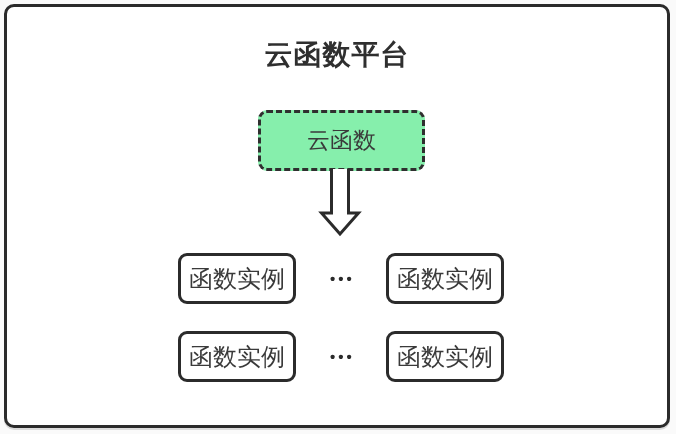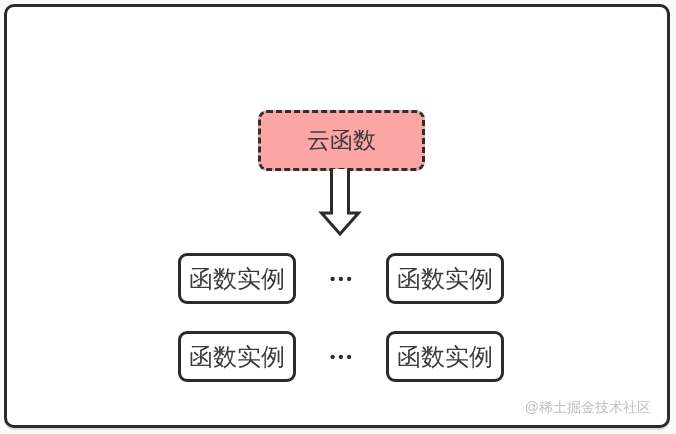--- a/index.html
+++ b/index.html
@@ -32,21 +32,21 @@
     font-weight: bold;
     letter-spacing: 1px;
     color: #2f2f2f;
   }
   .dashed-node {
     position: absolute;
     left: 251px; top: 103px;  
     width: 167px; height: 61px;
     border: 3px dashed #2f2f2f;
     border-radius: 9px;
-    background: #fca5a5;
+    background: #86efac;
     display: flex;
     align-items: center;
     justify-content: center;
     font-size: 23px;
     color: #3a3a3a;
   }
   .arrow {
     position: absolute;
     left: 311px; top: 162px; 
     width: 44px; height: 68px;
@@ -92,20 +92,21 @@
     font-size: 14px;
     color: #c0c0c0;
   }
 </style>
 </head>
 <body>
 
 <div class="stage">
   <div class="panel">
 
+    <div class="title">云函数平台</div>
 
     <div class="dashed-node">
       <span>云函数</span>
     </div>
 
     <svg class="arrow" viewBox="0 0 44 68" aria-hidden="true">
       <path d="M 13.5 0 L 13.5 44 L 3.5 44 L 22 65 L 40.5 44 L 30.5 44 L 30.5 0"></path>
     </svg>
 
     <div class="instance-box col-left row-1">
@@ -121,15 +122,14 @@
     <div class="instance-box col-left row-2">
       <span>函数实例</span>
     </div>
 
     <div class="dots row-2">•••</div>
 
     <div class="instance-box col-right row-2">
       <span>函数实例</span>
     </div>
 
-    <div class="watermark">@稀土掘金技术社区</div>
   </div>
 </div>
 
 </body></html>

